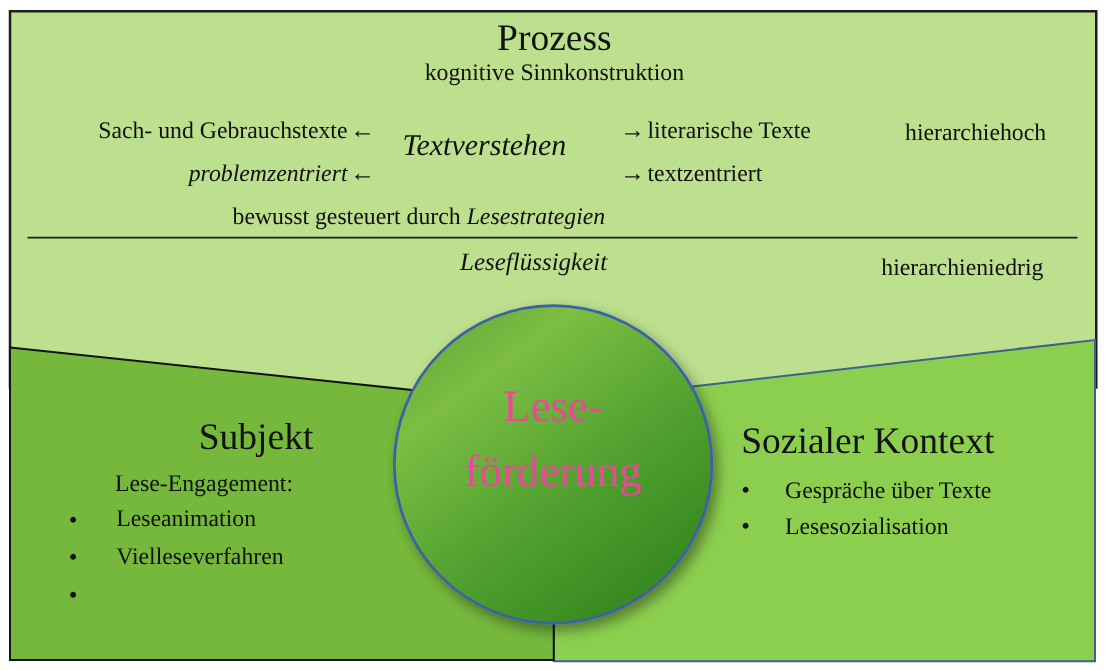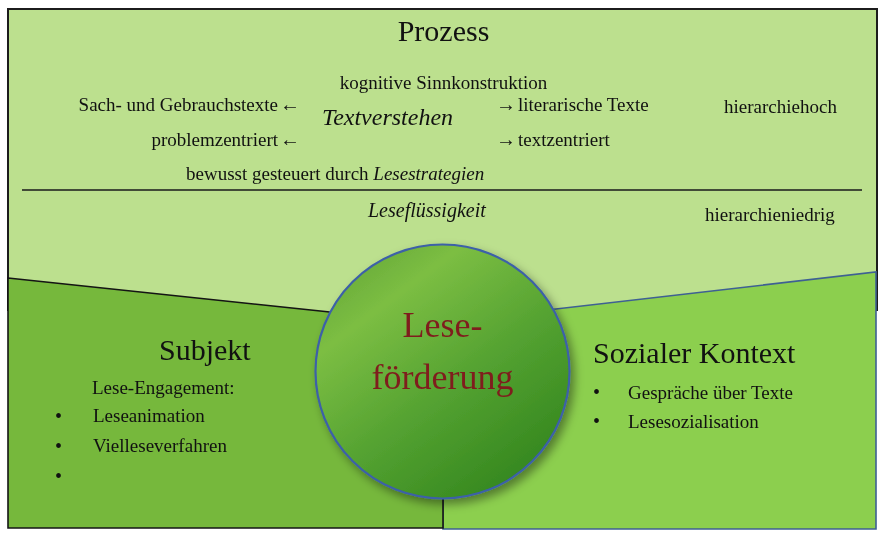--- a/index.html
+++ b/index.html
@@ -15,21 +15,21 @@
   .body-text { font-size:19px; }
   .italic { font-style:italic; }
   .arrow { font-size:20px; padding:0 2px; }
   .bullet-list { position:absolute; }
   .bullet-row { display:flex; align-items:center; height:30px; font-size:19px; }
   .bullet-glyph { width:38px; text-align:left; font-size:20px; }
   .social .bullet-row { height:29px; }
   .social .bullet-glyph { width:35px; }
   #circle-label {
     position:absolute; left:312px; top:299px; width:261px;
-    text-align:center; color:#7f1d1d; font-size:36px; line-height:52px;
+    text-align:center; color:#ec4899; font-size:36px; line-height:52px;
   }
 </style>
 </head>
 <body>
 
 <div id="canvas">
 
   <svg id="bg" width="887" height="536" viewBox="0 0 887 536">
     <defs>
       <linearGradient id="circleGrad" x1="0" y1="0" x2="0.75" y2="1">
@@ -52,25 +52,25 @@
     <path d="M8,278 L443,324 L443,528 L8,528 Z" stroke-width="2" fill="#76b83c"></path>
     <path d="M8,278 L443,324 L443,528 L8,528 Z" fill="none" stroke-width="1.6" stroke="#141414"></path>
 
     <line x1="22" y1="190" x2="862" y2="190" stroke-width="1.4" stroke="#1a1a1a"></line>
 
     <circle cx="442.5" cy="371.5" r="127" fill="url(#circleGrad)" stroke-width="2.2" filter="url(#circShadow)" stroke="#3c61a8"></circle>
   </svg>
 
   <div class="t center-x title" style="top:14px;">Prozess</div>
 
-  <div class="t center-x body-text" style="top:72px;">kognitive Sinnkonstruktion</div>
+  <div class="t center-x body-text" style="top:48px;">kognitive Sinnkonstruktion</div>
 
   <div class="t body-text" style="right:585px; top:93px;"><span>Sach- und Gebrauchstexte</span><span class="arrow">←</span></div>
 
-  <div class="t body-text" style="right:585px; top:128px;"><span>problemzentriert</span><span class="arrow">←</span></div>
+  <div class="t body-text" style="right:585px; top:128px;font-style:italic;"><span>problemzentriert</span><span class="arrow">←</span></div>
 
   <div class="t italic" style="left:322px; top:104px; font-size:24px;">Textverstehen</div>
 
   <div class="t body-text" style="left:494px; top:93px;"><span class="arrow">→</span><span>literarische Texte</span></div>
 
   <div class="t body-text" style="left:494px; top:128px;"><span class="arrow">→</span><span>textzentriert</span></div>
 
   <div class="t body-text" style="left:724px; top:96px;">hierarchiehoch</div>
 
   <div class="t body-text" style="left:186px; top:163px;"><span>bewusst gesteuert durch </span><span class="italic">Lesestrategien</span></div>

